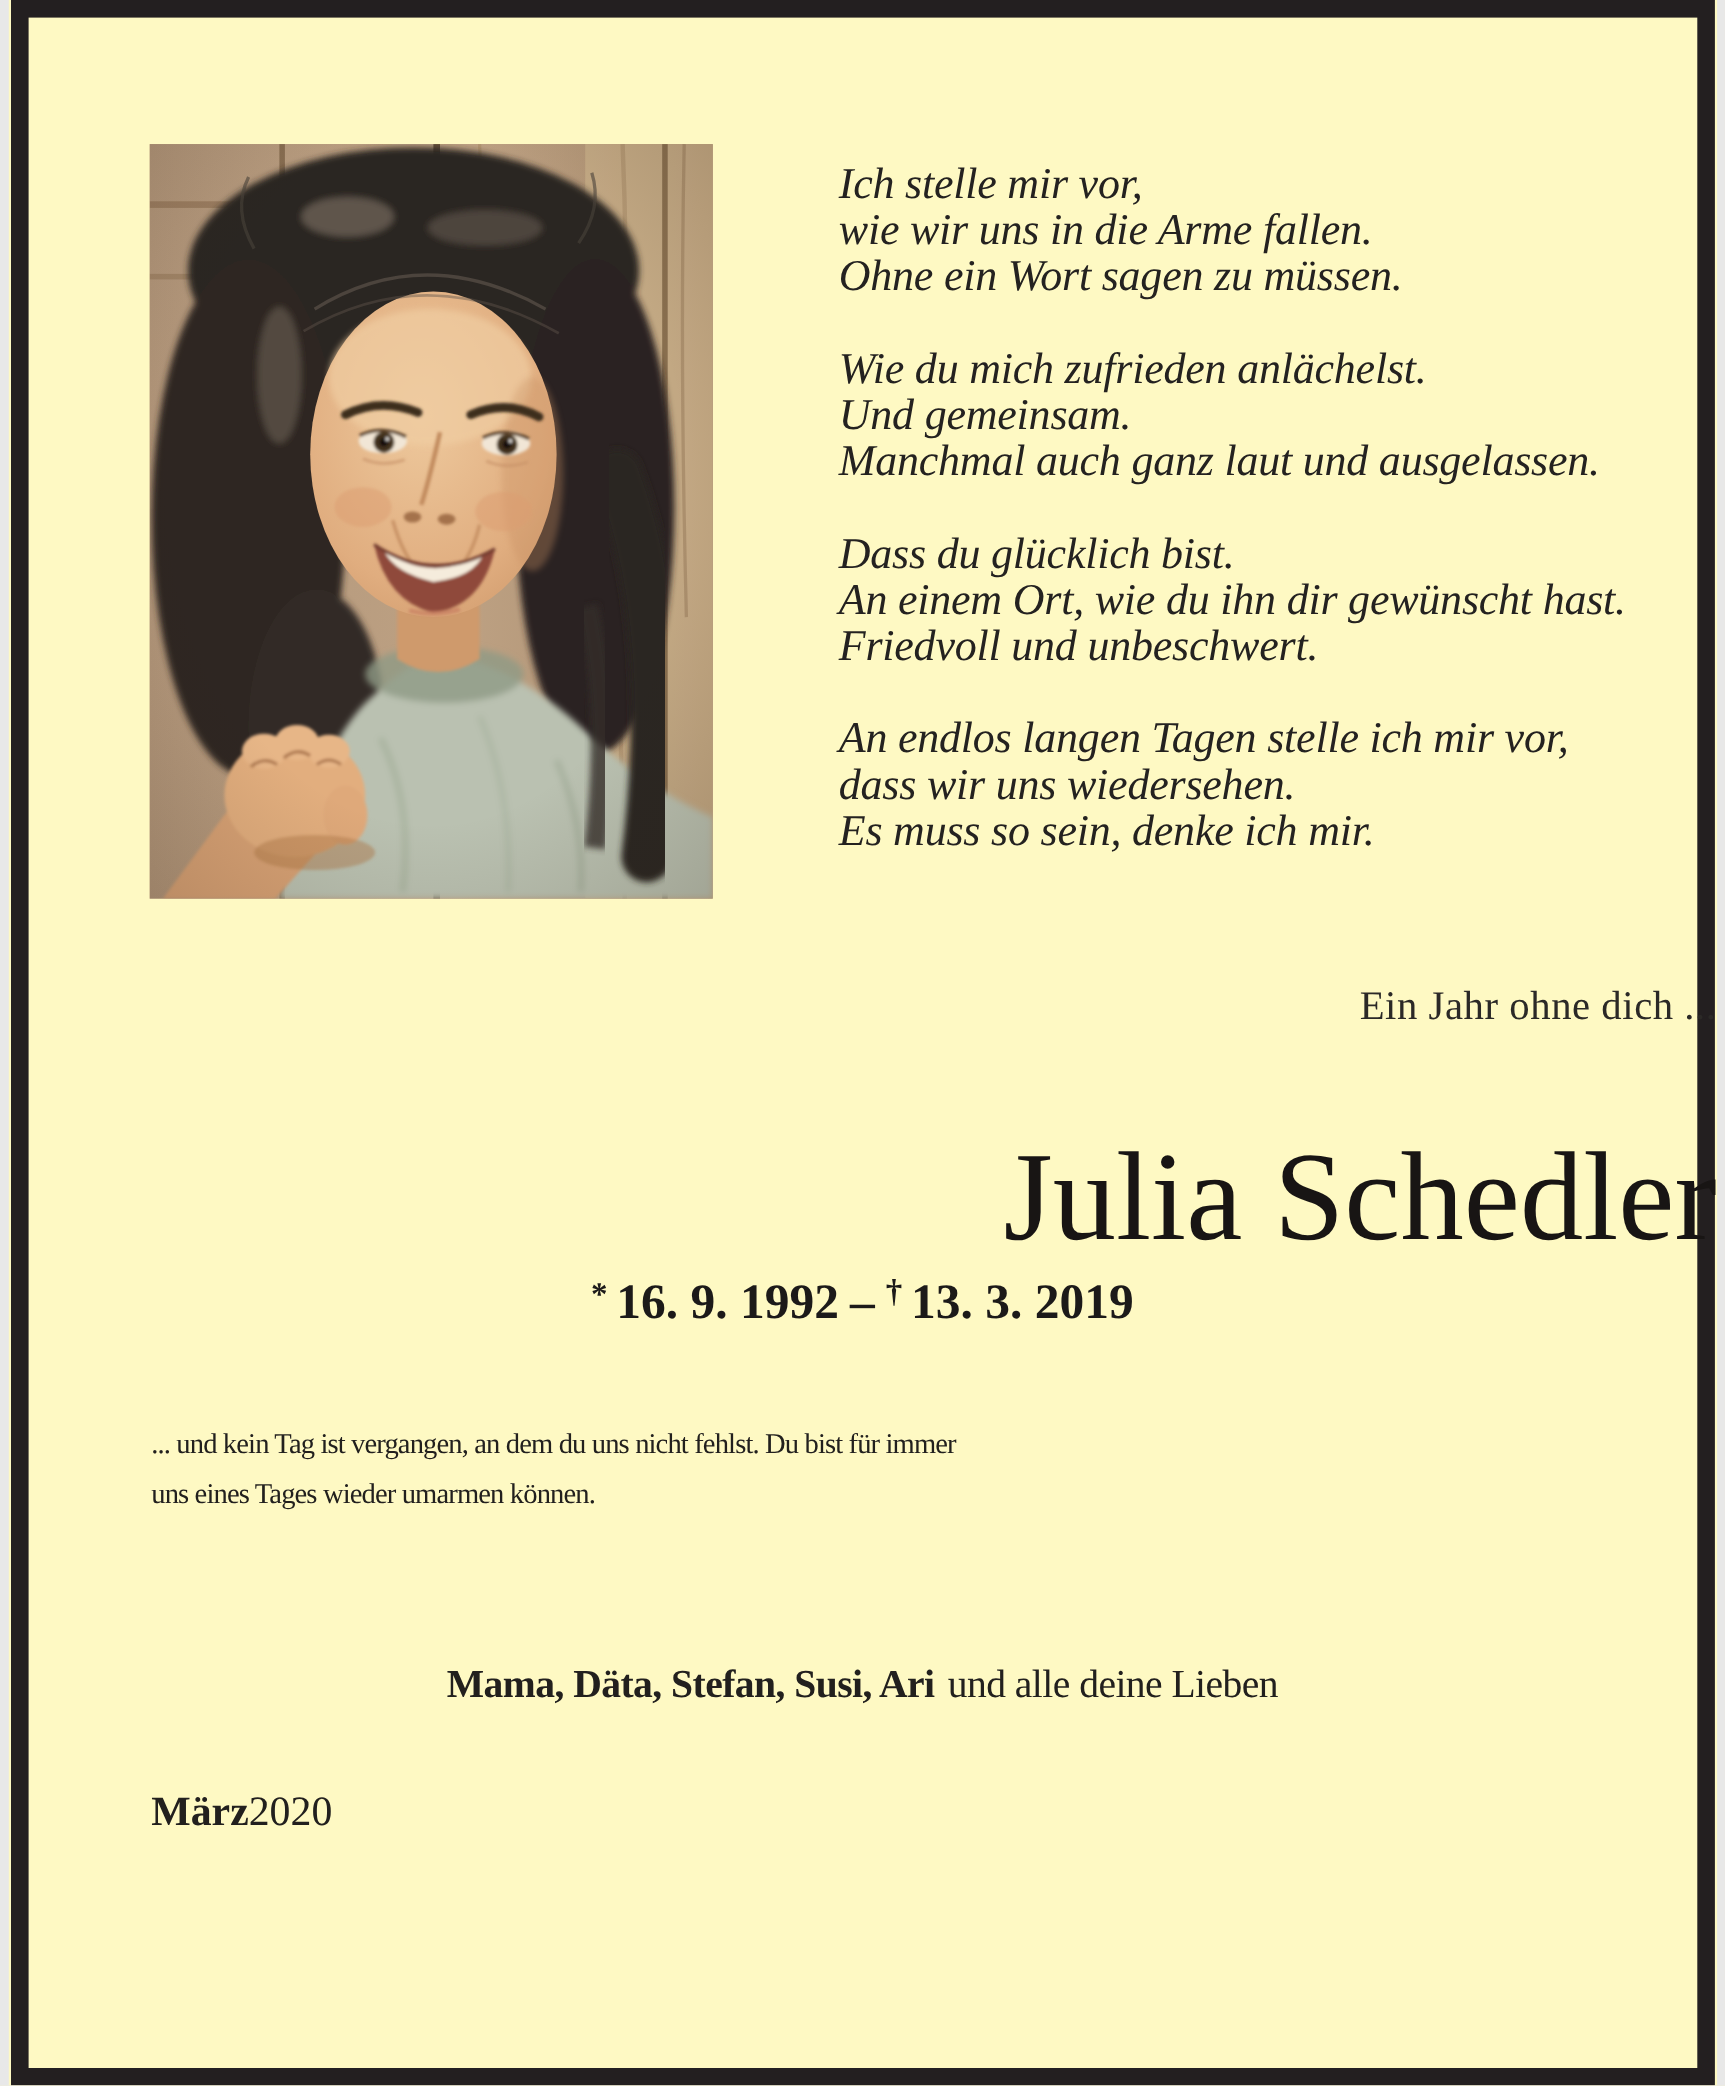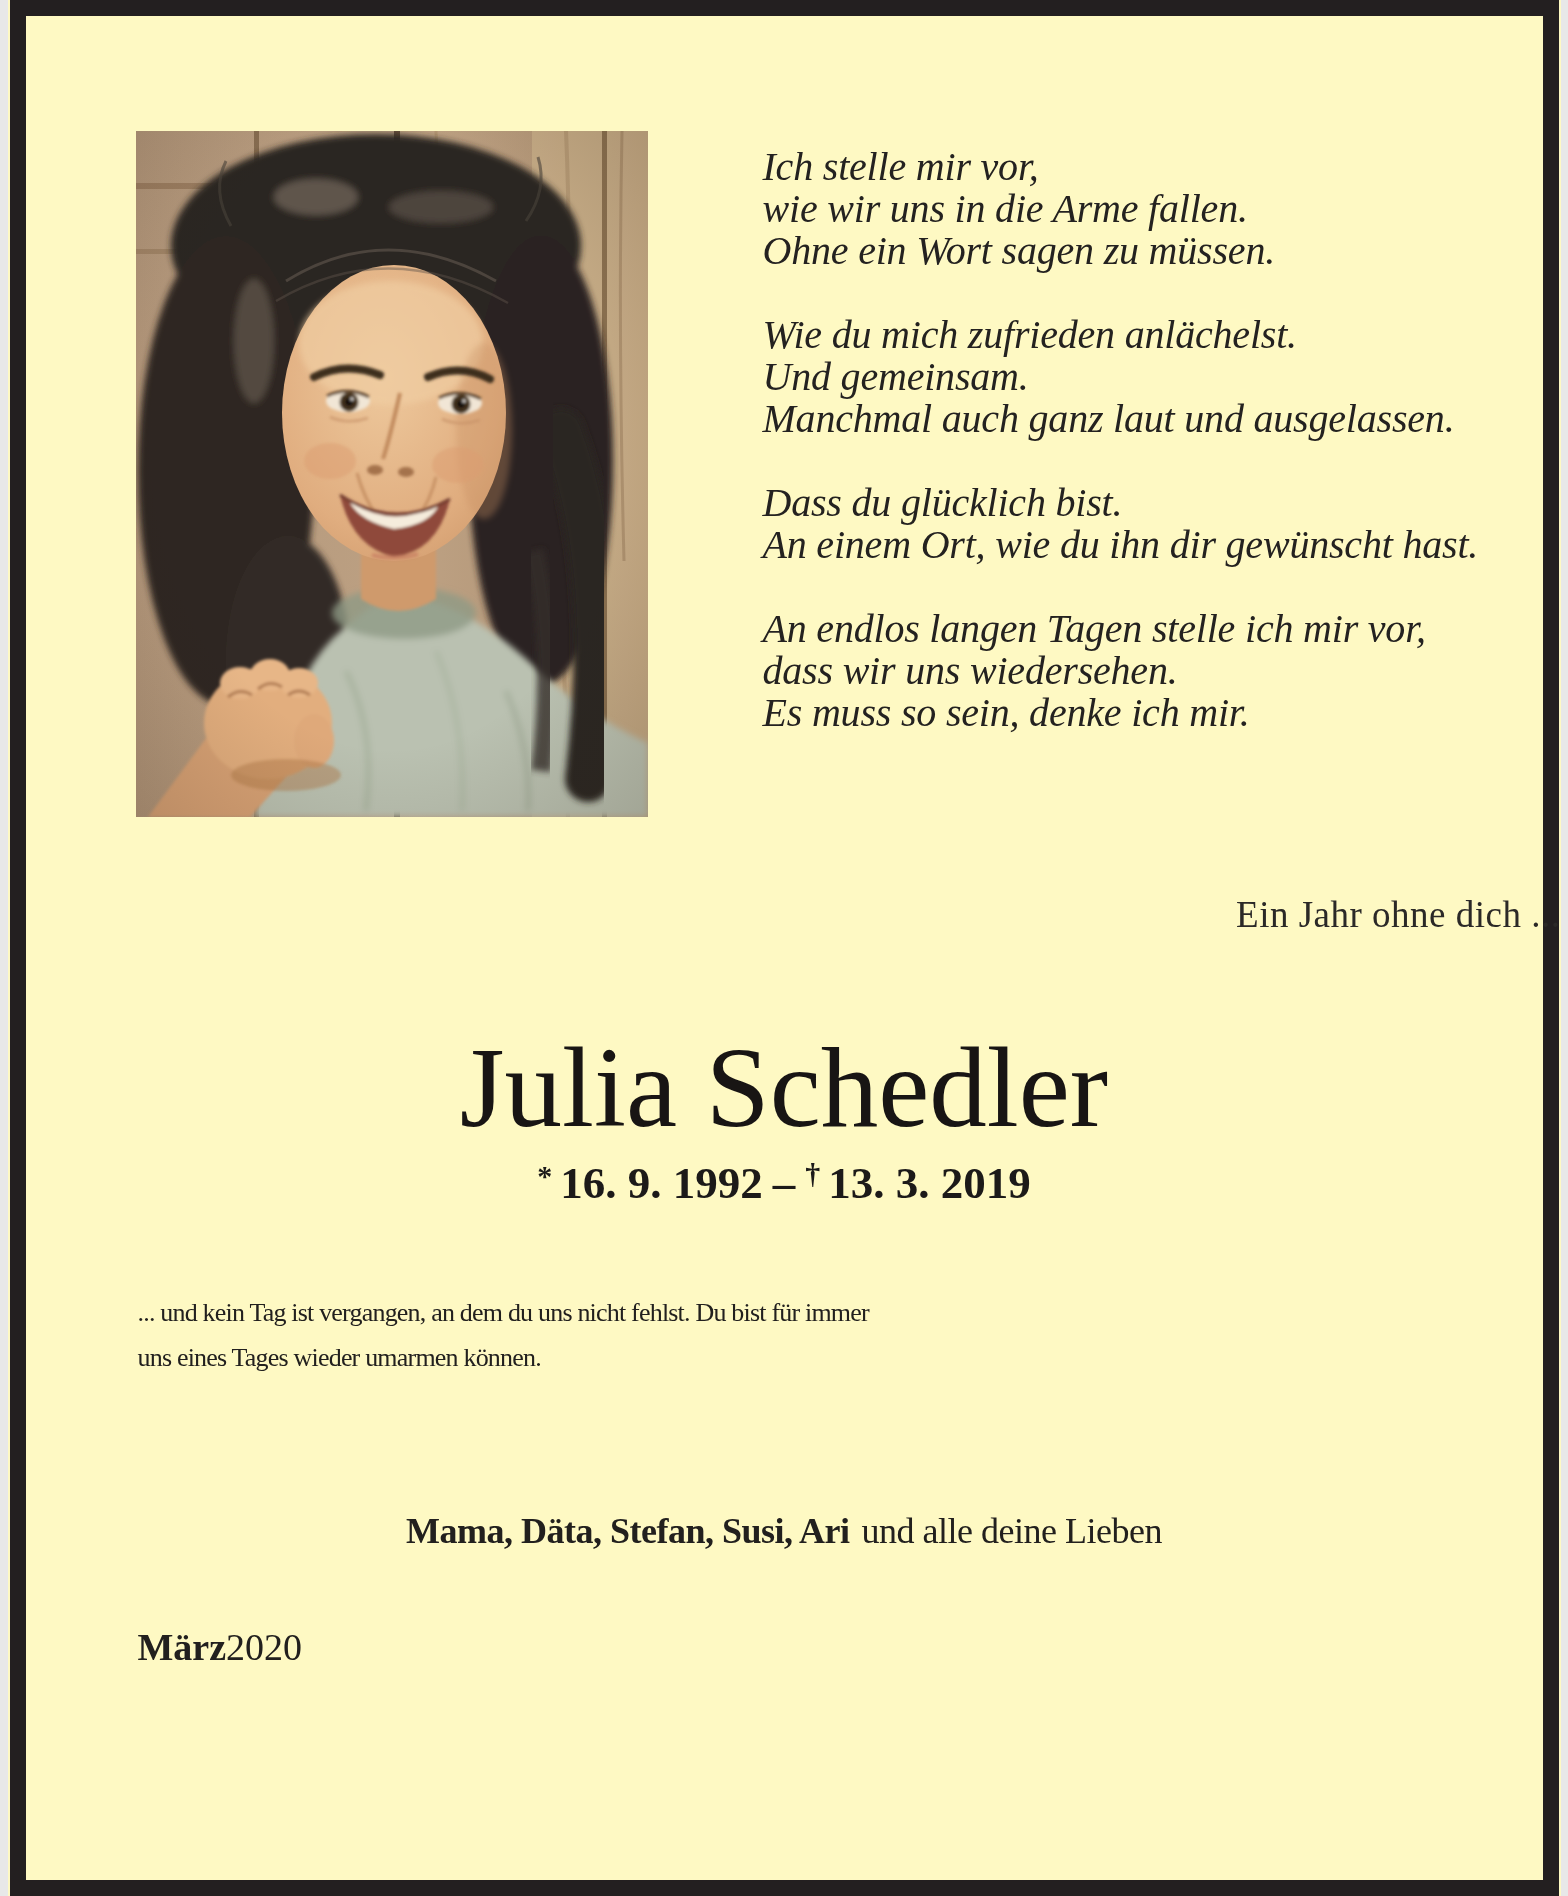--- a/index.html
+++ b/index.html
@@ -21,21 +21,21 @@
     position:absolute;left:755px;top:146px;
     font-style:italic;font-size:40px;line-height:42px;color:#242220;
     letter-spacing:-0.2px;white-space:nowrap;
   }
   .stanza{margin:0 0 42px 0;}
   .lead{
     position:absolute;left:0;right:0;top:889px;text-align:right;
     font-size:37px;line-height:52px;color:#2b2927;letter-spacing:0.5px;font-family:Liberation Serif, serif;
   }
   .name{
-    position:absolute;left:0;right:0;top:1028px;text-align:center;
+    position:absolute;left:0;right:0;top:1028px;text-align:right;
     font-size:115px;line-height:120px;color:#181514;letter-spacing:0px;
     white-space:nowrap;
   }
   .dates{
     position:absolute;left:0;right:0;top:1158px;text-align:center;
     font-size:45px;line-height:50px;font-weight:700;color:#1c1a19;
     white-space:nowrap;
   }
   .dates .bsym{font-size:30px;position:relative;top:-12px;margin-right:8px;}
   .dates .dsym{font-size:30px;position:relative;top:-14px;margin-right:8px;}
@@ -187,20 +187,21 @@
       <div>Ohne ein Wort sagen zu müssen.</div>
     </div>
     <div class="stanza">
       <div>Wie du mich zufrieden anlächelst.</div>
       <div>Und gemeinsam.</div>
       <div>Manchmal auch ganz laut und ausgelassen.</div>
     </div>
     <div class="stanza">
       <div>Dass du glücklich bist.</div>
       <div>An einem Ort, wie du ihn dir gewünscht hast.</div>
+      <div>Friedvoll und unbeschwert.</div>
     </div>
     <div class="stanza">
       <div>An endlos langen Tagen stelle ich mir vor,</div>
       <div>dass wir uns wiedersehen.</div>
       <div>Es muss so sein, denke ich mir.</div>
     </div>
   </div>
 
   <div class="lead">Ein Jahr ohne dich ...</div>
   <div class="name">Julia Schedler</div>

